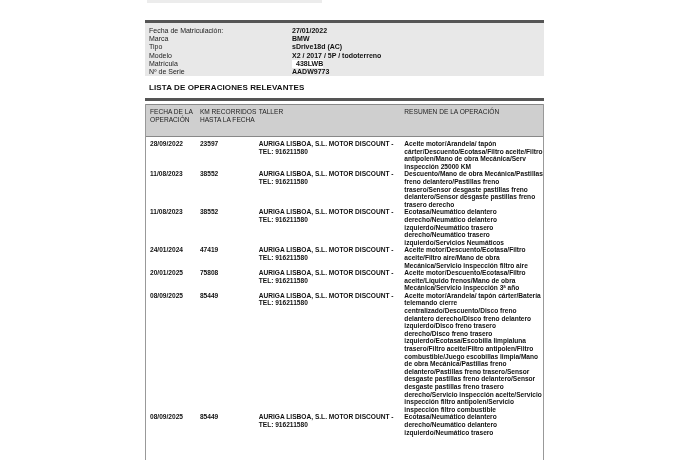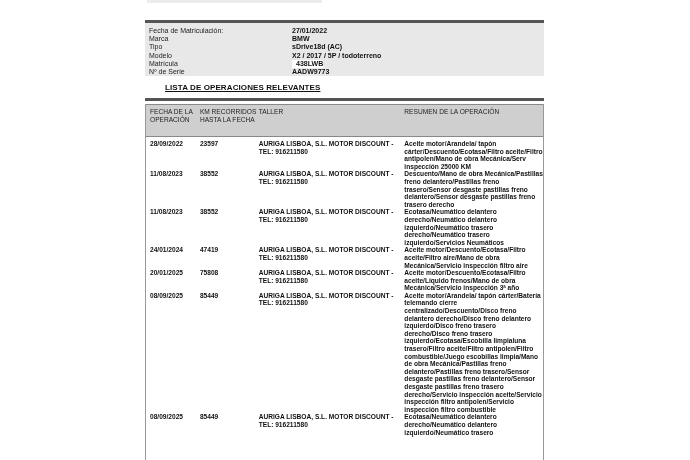--- a/index.html
+++ b/index.html
@@ -4,22 +4,22 @@
 <style>
   html, body { margin:0; padding:0; background:#ffffff; }
   body { width:690px; height:460px; overflow:hidden; position:relative;
          font-family:"Liberation Sans", sans-serif; color:#111; }
   .top-faint { position:absolute; left:147px; top:0; width:175px; height:3px; background:#ececec; }
   .info-box { position:absolute; left:145px; top:20px; width:399px; height:56px; background:#e8e8e8;
               border-top:3px solid #555; box-sizing:border-box; padding:4px 0 0 4px; }
   .info-row { display:flex; font-size:7px; line-height:8.2px; }
   .info-label { width:143px; color:#222; }
   .info-value { font-weight:bold; color:#111; }
-  .section-title { position:absolute; left:165px; top:83px; font-size:8px; font-weight:bold;
-                   text-decoration:underline; color:#111; letter-spacing:0.1px; }
+  .section-title { position:absolute; left:149px; top:83px; font-size:8px; font-weight:bold;
+                   color:#111; letter-spacing:0.1px; }
   .title-rule { position:absolute; left:145px; top:98px; width:399px; height:3px; background:#555; }
   .ops-table { position:absolute; left:145px; top:104px; width:399px; height:360px;
                border-left:1px solid #999; border-right:1px solid #999; box-sizing:border-box; }
   .ops-head { display:flex; background:#cfcfcf; border-top:1px solid #888; border-bottom:1px solid #888;
               height:33px; box-sizing:border-box; padding-top:3px; font-size:6.6px; line-height:7.6px; color:#222; }
   .c1 { width:54px; padding-left:4px; box-sizing:border-box; }
   .c2 { width:59px; box-sizing:border-box; }
   .c3 { width:146px; box-sizing:border-box; }
   .c4 { width:139px; box-sizing:border-box; }
   .ops-row { display:flex; font-size:6.6px; line-height:7.6px; font-weight:bold; color:#111; }

